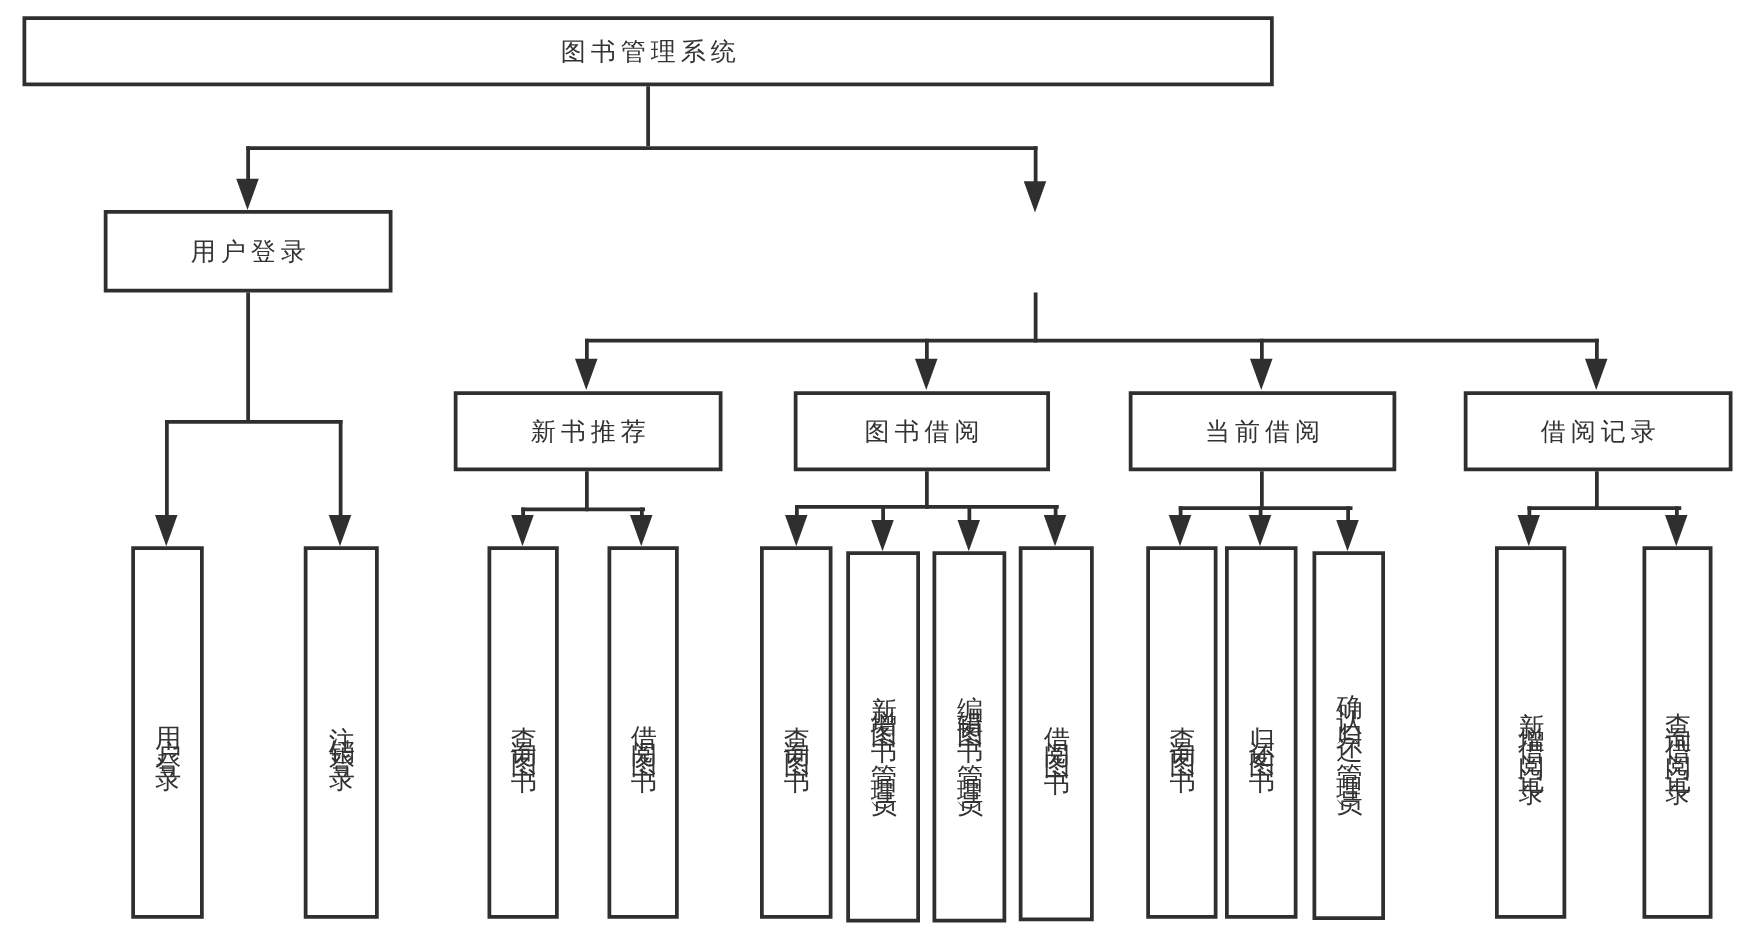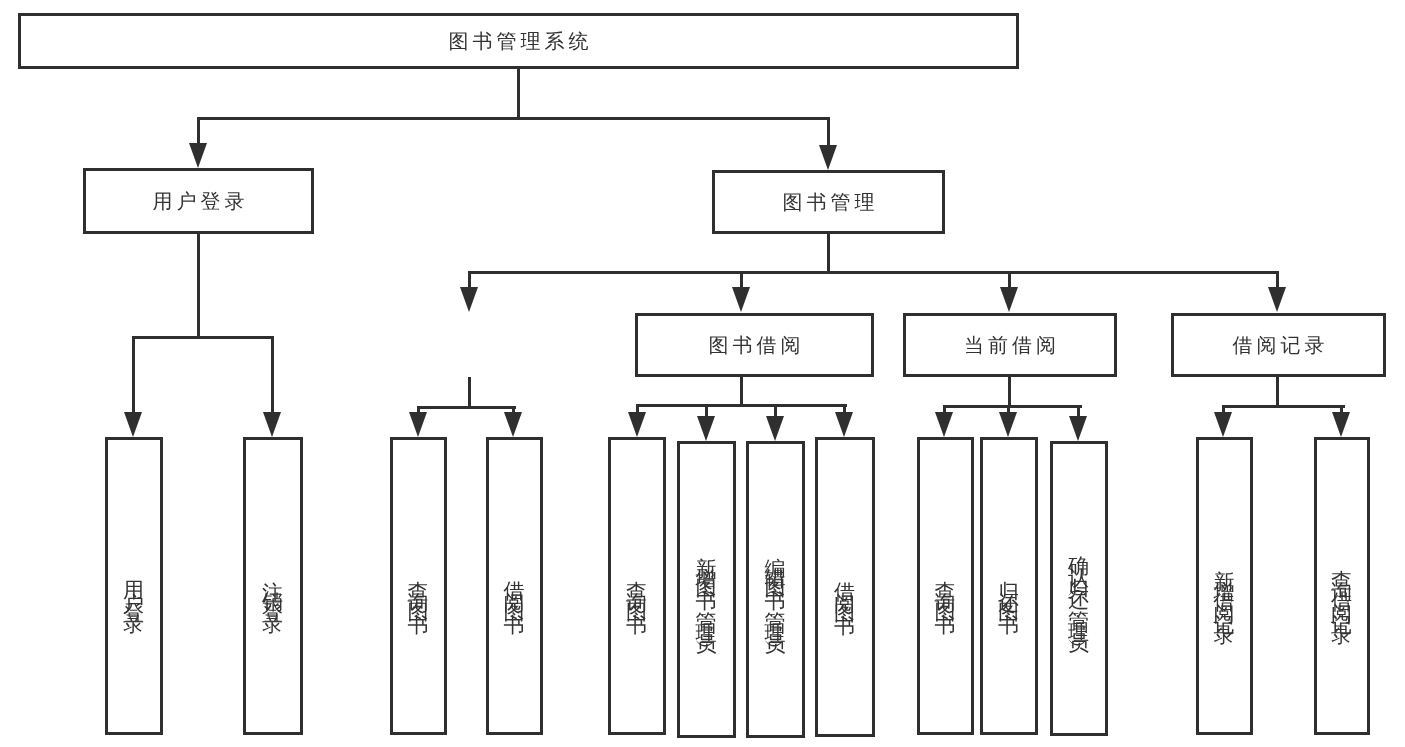--- a/index.html
+++ b/index.html
@@ -40,41 +40,41 @@
   <div class="node" style="left:18px;top:13px;width:1001px;height:56px;">图书管理系统</div>
 
   <div class="vline" style="left:517px;top:69px;height:48px;"></div>
   <div class="hline" style="left:197px;top:117px;width:633px;"></div>
   <div class="vline" style="left:197px;top:117px;height:28px;"></div>
   <div class="arr" style="left:189px;top:143px;"></div>
   <div class="vline" style="left:827px;top:117px;height:29px;"></div>
   <div class="arr" style="left:819px;top:145px;"></div>
 
   <div class="node" style="left:83px;top:168px;width:231px;height:66px;">用户登录</div>
-  <div class="node" style="left:712px;top:170px;width:233px;height:64px;">图书管理</div>
 
   <div class="vline" style="left:197px;top:234px;height:104px;"></div>
   <div class="hline" style="left:132px;top:336px;width:142px;"></div>
   <div class="vline" style="left:132px;top:336px;height:78px;"></div>
   <div class="arr" style="left:124px;top:412px;"></div>
   <div class="vline" style="left:271px;top:336px;height:78px;"></div>
   <div class="arr" style="left:263px;top:412px;"></div>
 
   <div class="vline" style="left:827px;top:234px;height:40px;"></div>
   <div class="hline" style="left:468px;top:271px;width:811px;"></div>
   <div class="vline" style="left:468px;top:271px;height:18px;"></div>
   <div class="arr" style="left:460px;top:287px;"></div>
   <div class="vline" style="left:740px;top:271px;height:18px;"></div>
   <div class="arr" style="left:732px;top:287px;"></div>
   <div class="vline" style="left:1008px;top:271px;height:18px;"></div>
   <div class="arr" style="left:1000px;top:287px;"></div>
   <div class="vline" style="left:1276px;top:271px;height:18px;"></div>
   <div class="arr" style="left:1268px;top:287px;"></div>
 
-  <div class="node" style="left:635px;top:313px;width:239px;height:64px;">图书借阅</div>
+  <div class="node" style="left:363px;top:313px;width:215px;height:64px;">新书推荐</div>
+  <div class="node" style="left:635px;top:313px;width:205px;height:64px;">图书借阅</div>
   <div class="node" style="left:1171px;top:313px;width:215px;height:64px;">借阅记录</div>
   <div class="node" style="left:903px;top:313px;width:214px;height:64px;">当前借阅</div>
 
   <div class="vline" style="left:468px;top:377px;height:32px;"></div>
   <div class="hline" style="left:417px;top:406px;width:99px;"></div>
   <div class="vline" style="left:417px;top:406px;height:10px;"></div>
   <div class="arr" style="left:409px;top:412px;"></div>
   <div class="vline" style="left:512px;top:406px;height:10px;"></div>
   <div class="arr" style="left:504px;top:412px;"></div>
 

